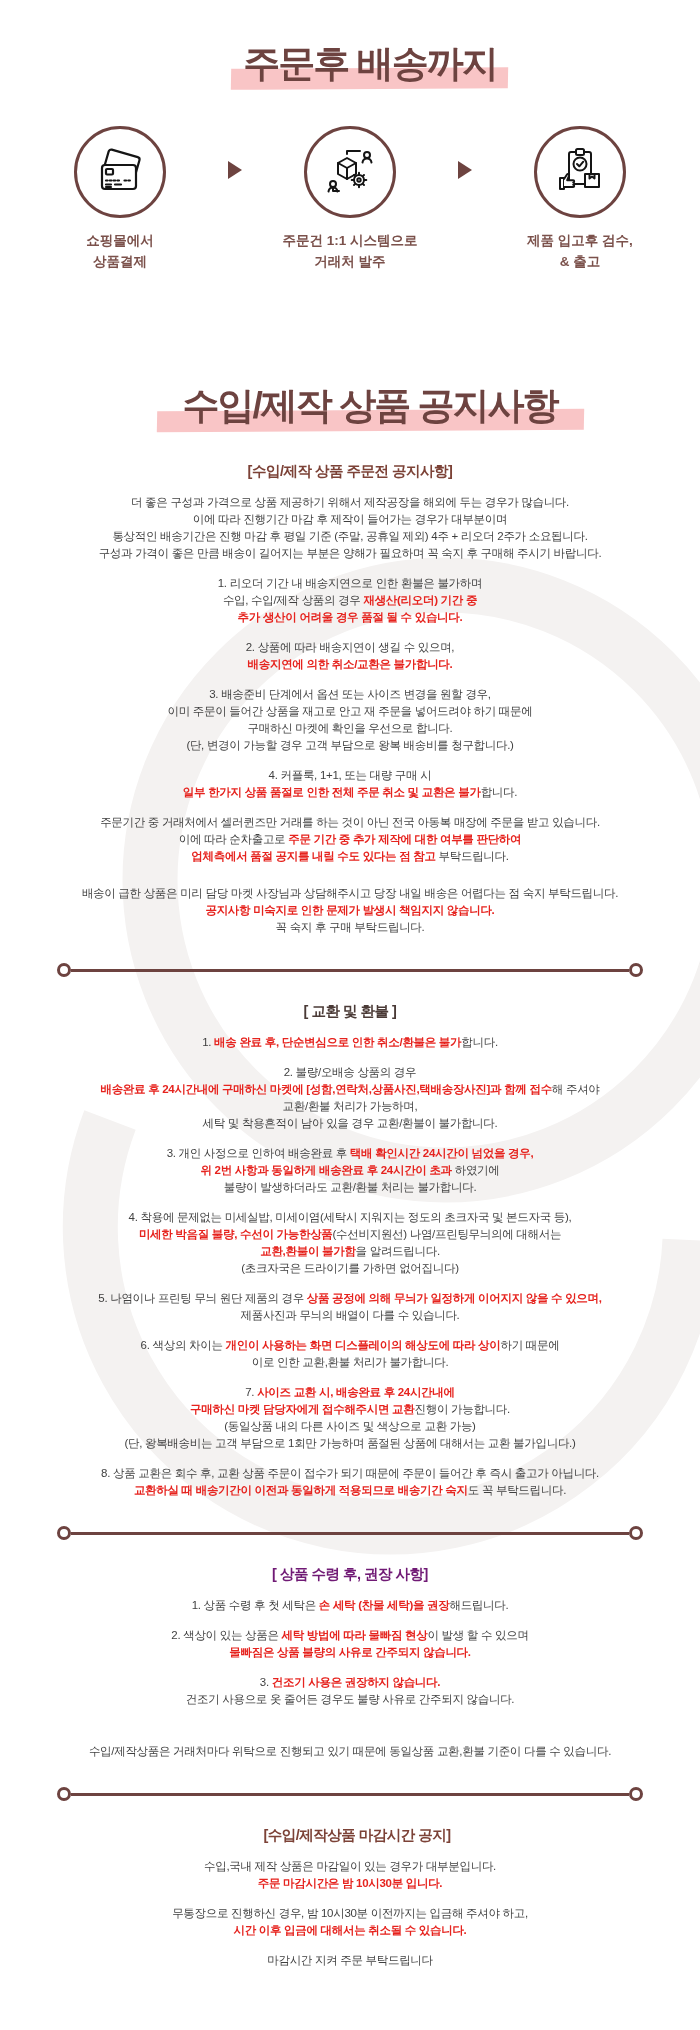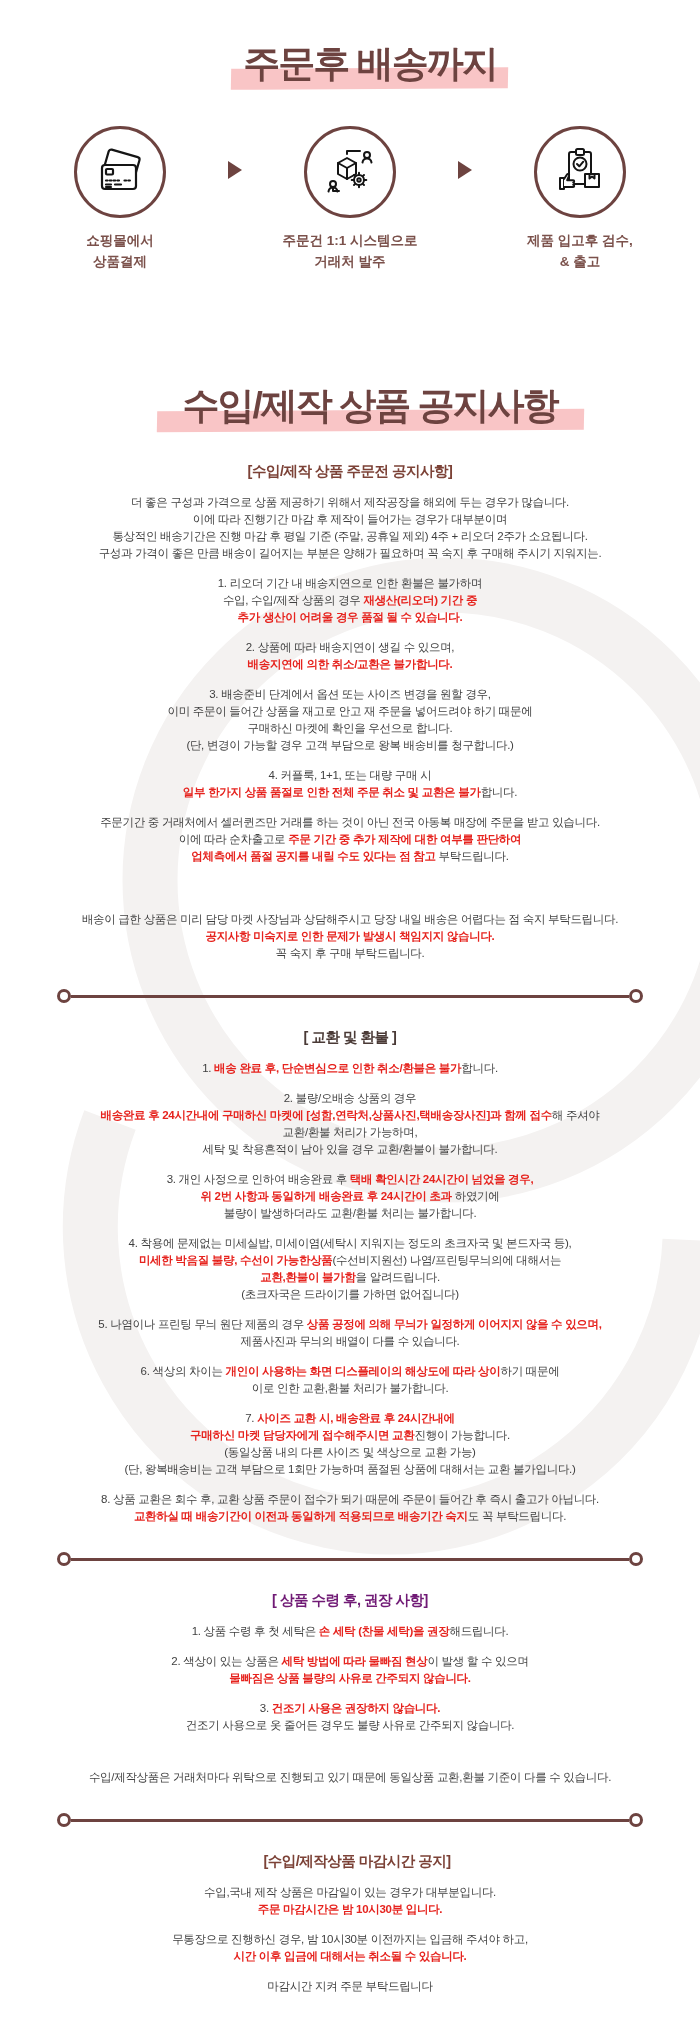--- a/index.html
+++ b/index.html
@@ -155,27 +155,27 @@
 
   <div class="title-wrap title2-wrap">
     <span class="main-title">
       <span class="t">수입/제작 상품 공지사항</span>
       <span class="hl wide"></span>
     </span>
   </div>
 
   <div id="sections">
       <div class="sec-heading" style="color: rgb(124, 66, 55);">[수입/제작 상품 주문전 공지사항]</div>
-      <p class="para"><span>더 좋은 구성과 가격으로 상품 제공하기 위해서 제작공장을 해외에 두는 경우가 많습니다.</span><br><span>이에 따라 진행기간 마감 후 제작이 들어가는 경우가 대부분이며</span><br><span>통상적인 배송기간은 진행 마감 후 평일 기준 (주말, 공휴일 제외) 4주 + 리오더 2주가 소요됩니다.</span><br><span>구성과 가격이 좋은 만큼 배송이 길어지는 부분은 양해가 필요하며 꼭 숙지 후 구매해 주시기 지워지는.</span></p>
+      <p class="para"><span>더 좋은 구성과 가격으로 상품 제공하기 위해서 제작공장을 해외에 두는 경우가 많습니다.</span><br><span>이에 따라 진행기간 마감 후 제작이 들어가는 경우가 대부분이며</span><br><span>통상적인 배송기간은 진행 마감 후 평일 기준 (주말, 공휴일 제외) 4주 + 리오더 2주가 소요됩니다.</span><br><span>구성과 가격이 좋은 만큼 배송이 길어지는 부분은 양해가 필요하며 꼭 숙지 후 구매해 주시기 바랍니다.</span></p>
       <p class="para"><span>1. 리오더 기간 내 배송지연으로 인한 환불은 불가하며</span><br><span>수입, 수입/제작 상품의 경우 </span><span class="red">재생산(리오더) 기간 중</span><br><span class="red">추가 생산이 어려울 경우 품절 될 수 있습니다.</span></p>
       <p class="para"><span>2. 상품에 따라 배송지연이 생길 수 있으며,</span><br><span class="red">배송지연에 의한 취소/교환은 불가합니다.</span></p>
       <p class="para"><span>3. 배송준비 단계에서 옵션 또는 사이즈 변경을 원할 경우,</span><br><span>이미 주문이 들어간 상품을 재고로 안고 재 주문을 넣어드려야 하기 때문에</span><br><span>구매하신 마켓에 확인을 우선으로 합니다.</span><br><span>(단, 변경이 가능할 경우 고객 부담으로 왕복 배송비를 청구합니다.)</span></p>
       <p class="para"><span>4. 커플룩, 1+1, 또는 대량 구매 시</span><br><span class="red">일부 한가지 상품 품절로 인한 전체 주문 취소 및 교환은 불가</span><span>합니다.</span></p>
       <p class="para" style=""><span>주문기간 중 거래처에서 셀러퀸즈만 거래를 하는 것이 아닌 전국 아동복 매장에 주문을 받고 있습니다.</span><br><span>이에 따라 순차출고로 </span><span class="red">주문 기간 중 추가 제작에 대한 여부를 판단하여</span><br><span class="red">업체측에서 품절 공지를 내릴 수도 있다는 점 참고 </span><span>부탁드립니다.</span></p>
-      <p class="para" style="margin-top: 46px;"><span>배송이 급한 상품은 미리 담당 마켓 사장님과 상담해주시고 당장 내일 배송은 어렵다는 점 숙지 부탁드립니다.</span><br><span class="red">공지사항 미숙지로 인한 문제가 발생시 책임지지 않습니다.</span><br><span>꼭 숙지 후 구매 부탁드립니다.</span></p>
+      <p class="para" style="margin-top: 20px;"><span>배송이 급한 상품은 미리 담당 마켓 사장님과 상담해주시고 당장 내일 배송은 어렵다는 점 숙지 부탁드립니다.</span><br><span class="red">공지사항 미숙지로 인한 문제가 발생시 책임지지 않습니다.</span><br><span>꼭 숙지 후 구매 부탁드립니다.</span></p>
       <div class="divider">
         <span class="ring"></span>
         <span class="bar"></span>
         <span class="ring"></span>
       </div>
       <div class="sec-heading" style="color: rgb(74, 58, 54);">[ 교환 및 환불 ]</div>
       <p class="para"><span>1. </span><span class="red">배송 완료 후, 단순변심으로 인한 취소/환불은 불가</span><span>합니다.</span></p>
       <p class="para"><span>2. 불량/오배송 상품의 경우</span><br><span class="red">배송완료 후 24시간내에 구매하신 마켓에 [성함,연락처,상품사진,택배송장사진]과 함께 접수</span><span>해 주셔야</span><br><span>교환/환불 처리가 가능하며,</span><br><span>세탁 및 착용흔적이 남아 있을 경우 교환/환불이 불가합니다.</span></p>
       <p class="para"><span>3. 개인 사정으로 인하여 배송완료 후 </span><span class="red">택배 확인시간 24시간이 넘었을 경우,</span><br><span class="red">위 2번 사항과 동일하게 배송완료 후 24시간이 초과 </span><span>하였기에</span><br><span>불량이 발생하더라도 교환/환불 처리는 불가합니다.</span></p>
       <p class="para"><span>4. 착용에 문제없는 미세실밥, 미세이염(세탁시 지워지는 정도의 초크자국 및 본드자국 등),</span><br><span class="red">미세한 박음질 불량, 수선이 가능한상품</span><span>(수선비지원선) 나염/프린팅무늬의에 대해서는</span><br><span class="red">교환,환불이 불가함</span><span>을 알려드립니다.</span><br><span>(초크자국은 드라이기를 가하면 없어집니다)</span></p>

